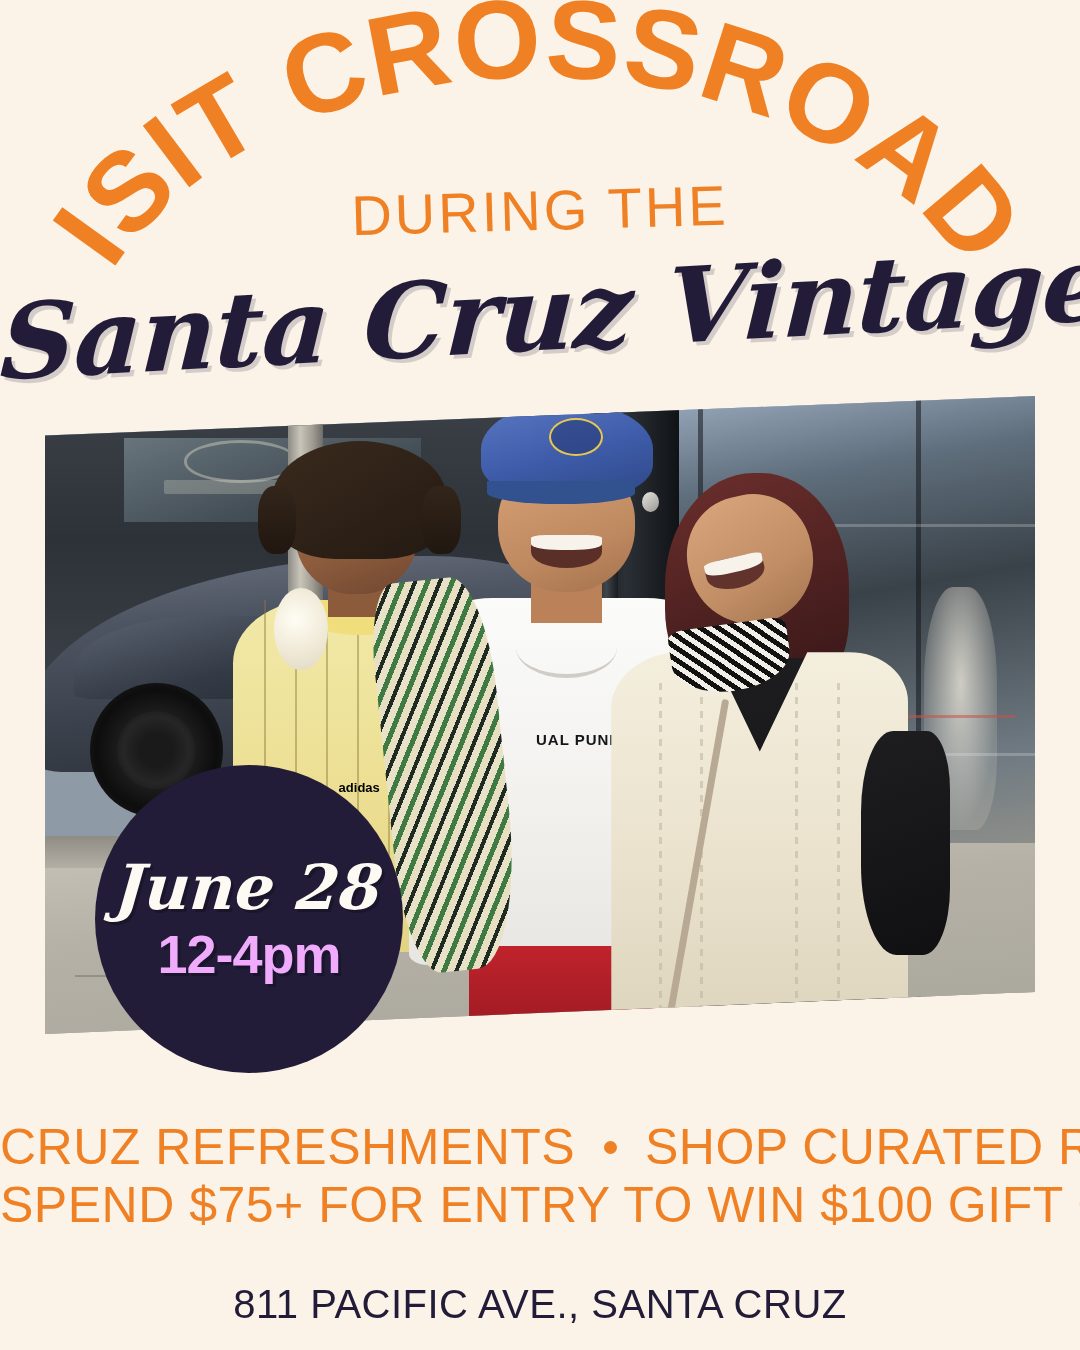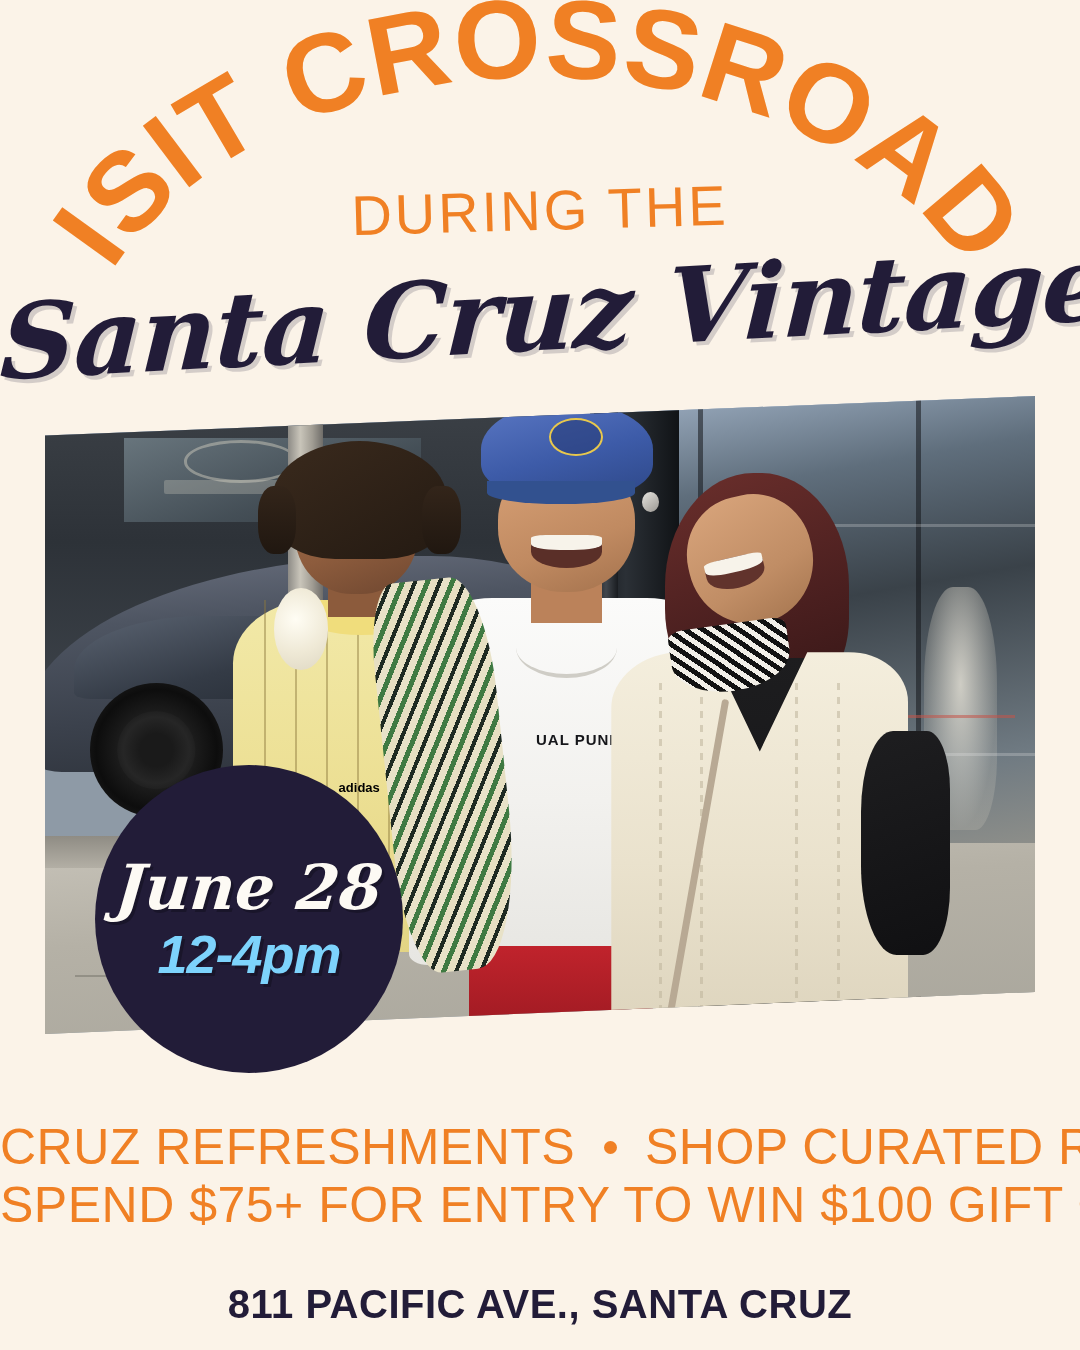--- a/index.html
+++ b/index.html
@@ -194,39 +194,38 @@
   }
   .badge .d1{
     font-family:"DejaVu Serif",serif;font-style:italic;font-weight:bold;
     font-size:62px;color:#fdfaf4;line-height:1;
     transform:skewX(-5deg);
     text-shadow:3px 3px 0 rgba(0,0,0,.25);
     margin-bottom:8px;
   }
   .badge .d2{
     font-family:"Liberation Sans",sans-serif;font-weight:bold;
-    font-size:54px;color:#7dd3fc;line-height:1;letter-spacing:-1px;
+    font-size:54px;color:#f0abfc;line-height:1;letter-spacing:-1px;
     text-shadow:3px 3px 0 rgba(0,0,0,.25);
-    font-style:italic;
   }
 
   
   .offers{position:absolute;left:0;top:1118px;width:1080px;text-align:center;}
   .offer-line{
     font-family:"Liberation Sans Narrow","Liberation Sans",sans-serif;
     font-size:50px;font-weight:400;color:#f08024;letter-spacing:.5px;
     line-height:1.16;white-space:nowrap;
   }
   .bullet{display:inline-block;width:13px;height:13px;border-radius:50%;
     background:#f08024;vertical-align:middle;margin:0 14px 6px;}
 
   .address{
     position:absolute;left:0;top:1282px;width:1080px;text-align:center;
     font-family:"Liberation Sans Narrow","Liberation Sans",sans-serif;
-    font-size:40px;font-weight:bold;color:#221c38;letter-spacing:.5px;
+    font-size:40px;font-weight:normal;color:#221c38;letter-spacing:.5px;
   }
 </style>
 </head>
 <body>
 
 <div class="poster">
 
   <div class="arc-wrap">
     <svg viewBox="0 0 1080 250" xmlns="http://www.w3.org/2000/svg">
       <defs>

